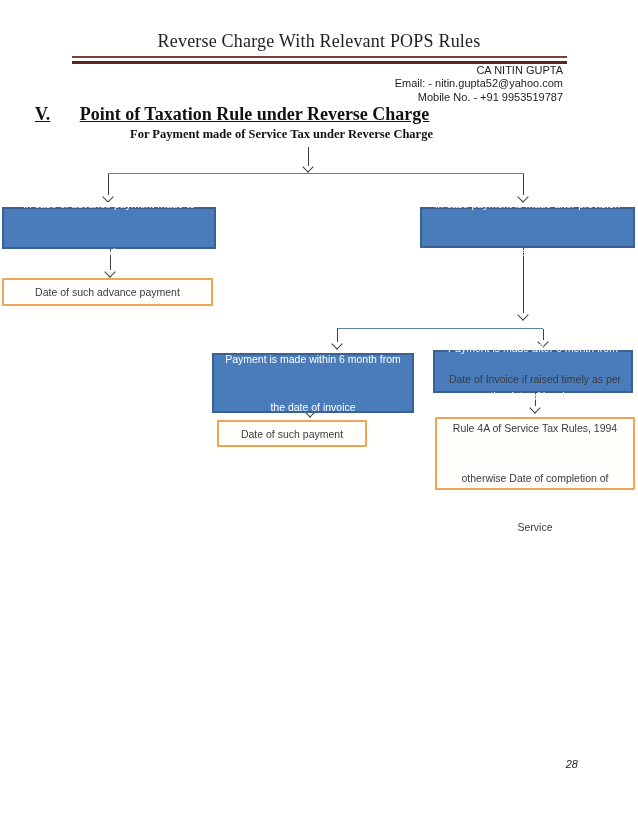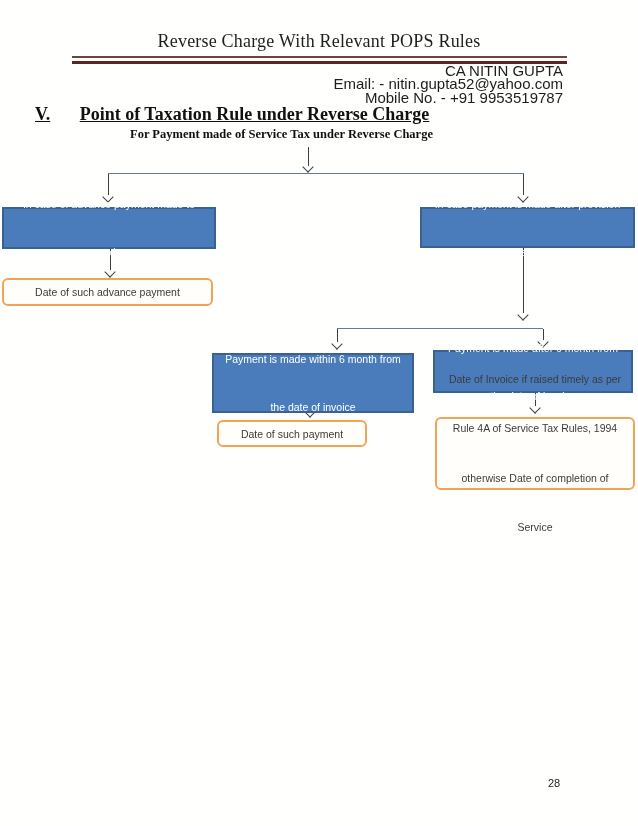--- a/index.html
+++ b/index.html
@@ -12,37 +12,37 @@
   body{font-family:"Liberation Sans",sans-serif;background:#ffffff;}
   .page{position:relative;width:638px;height:826px;background:var(--page-bg);overflow:hidden;}
 
   
   .title{position:absolute;top:31px;left:0;width:638px;text-align:center;
          font-family:"Liberation Serif",serif;font-size:18px;font-weight:400;
          color:#1f1f1f;letter-spacing:.2px;}
   .divider{position:absolute;top:56px;left:72px;width:495px;height:8px;
            border-top:2px solid var(--maroon-light);border-bottom:3px solid var(--maroon);}
   .contact{position:absolute;top:64px;right:75px;text-align:right;
-           font-size:15px;line-height:13.4px;color:var(--text-dark);}
+           font-size:11px;line-height:13.4px;color:var(--text-dark);}
 
   
   .sec-row{position:absolute;top:104px;left:35px;font-family:"Liberation Serif",serif;
            font-size:18px;font-weight:700;color:#111;}
   .sec-num{display:inline-block;text-decoration:underline;margin-right:25px;}
   .sec-title{text-decoration:underline;}
   .sub-heading{position:absolute;top:127px;left:130px;font-family:"Liberation Serif",serif;
                font-size:12.5px;font-weight:700;color:#111;}
 
   
   .flow{position:absolute;inset:0;}
   .node{position:absolute;display:flex;flex-direction:column;justify-content:center;
         align-items:center;text-align:center;font-size:10.5px;line-height:16px;gap:32px;}
   .node .bl{display:block;white-space:nowrap;}
   .blue{background:var(--blue-fill);border:2px solid var(--blue-border);color:var(--box-text);}
-  .orange{background:#fffefb;border:2px solid var(--orange-border);color:var(--orange-text);border-radius:6px;}
+  .orange{background:#fffefb;border:2px solid var(--orange-border);color:var(--orange-text);border-radius:1px;}
 
   .n0{left:2px;top:207px;width:214px;height:42px;}
   .n1{left:420px;top:207px;width:215px;height:41px;}
   .n2{left:2px;top:278px;width:211px;height:28px;}
   .n3{left:212px;top:353px;width:202px;height:60px;}
   .n4{left:433px;top:350px;width:200px;height:43px;}
   .n5{left:217px;top:420px;width:150px;height:27px;}
   .n6{left:435px;top:417px;width:200px;height:73px;line-height:17.5px;}
 
   .vline{position:absolute;width:1px;background:var(--line-dark);}
@@ -64,22 +64,22 @@
   .h-mid{left:337px;top:328px;width:206px;}
   .c-mid-l{left:337px;top:329px;height:13px;}
   .a-mid-l{left:333px;top:340px;}
   .c-mid-r{left:543px;top:329px;height:11px;}
   .a-mid-r{left:539px;top:338px;}
   .c-win-v{left:310px;top:397px;height:13px;}
   .a-win{left:306px;top:408px;}
   .c-aft-v{left:535px;top:393px;height:13px;}
   .a-aft{left:531px;top:404px;}
 
-  .page-number{position:absolute;top:777px;left:548px;width:30px;text-align:left;
-               font-size:11px;color:#222;}
+  .page-number{position:absolute;top:758px;left:548px;width:30px;text-align:right;
+               font-size:11px;color:#222;font-style:italic;}
 </style>
 </head>
 <body>
 
 <div class="page">
 
   <div class="title">Reverse Charge With Relevant POPS Rules</div>
   <div class="divider"></div>
 
   <div class="contact">

